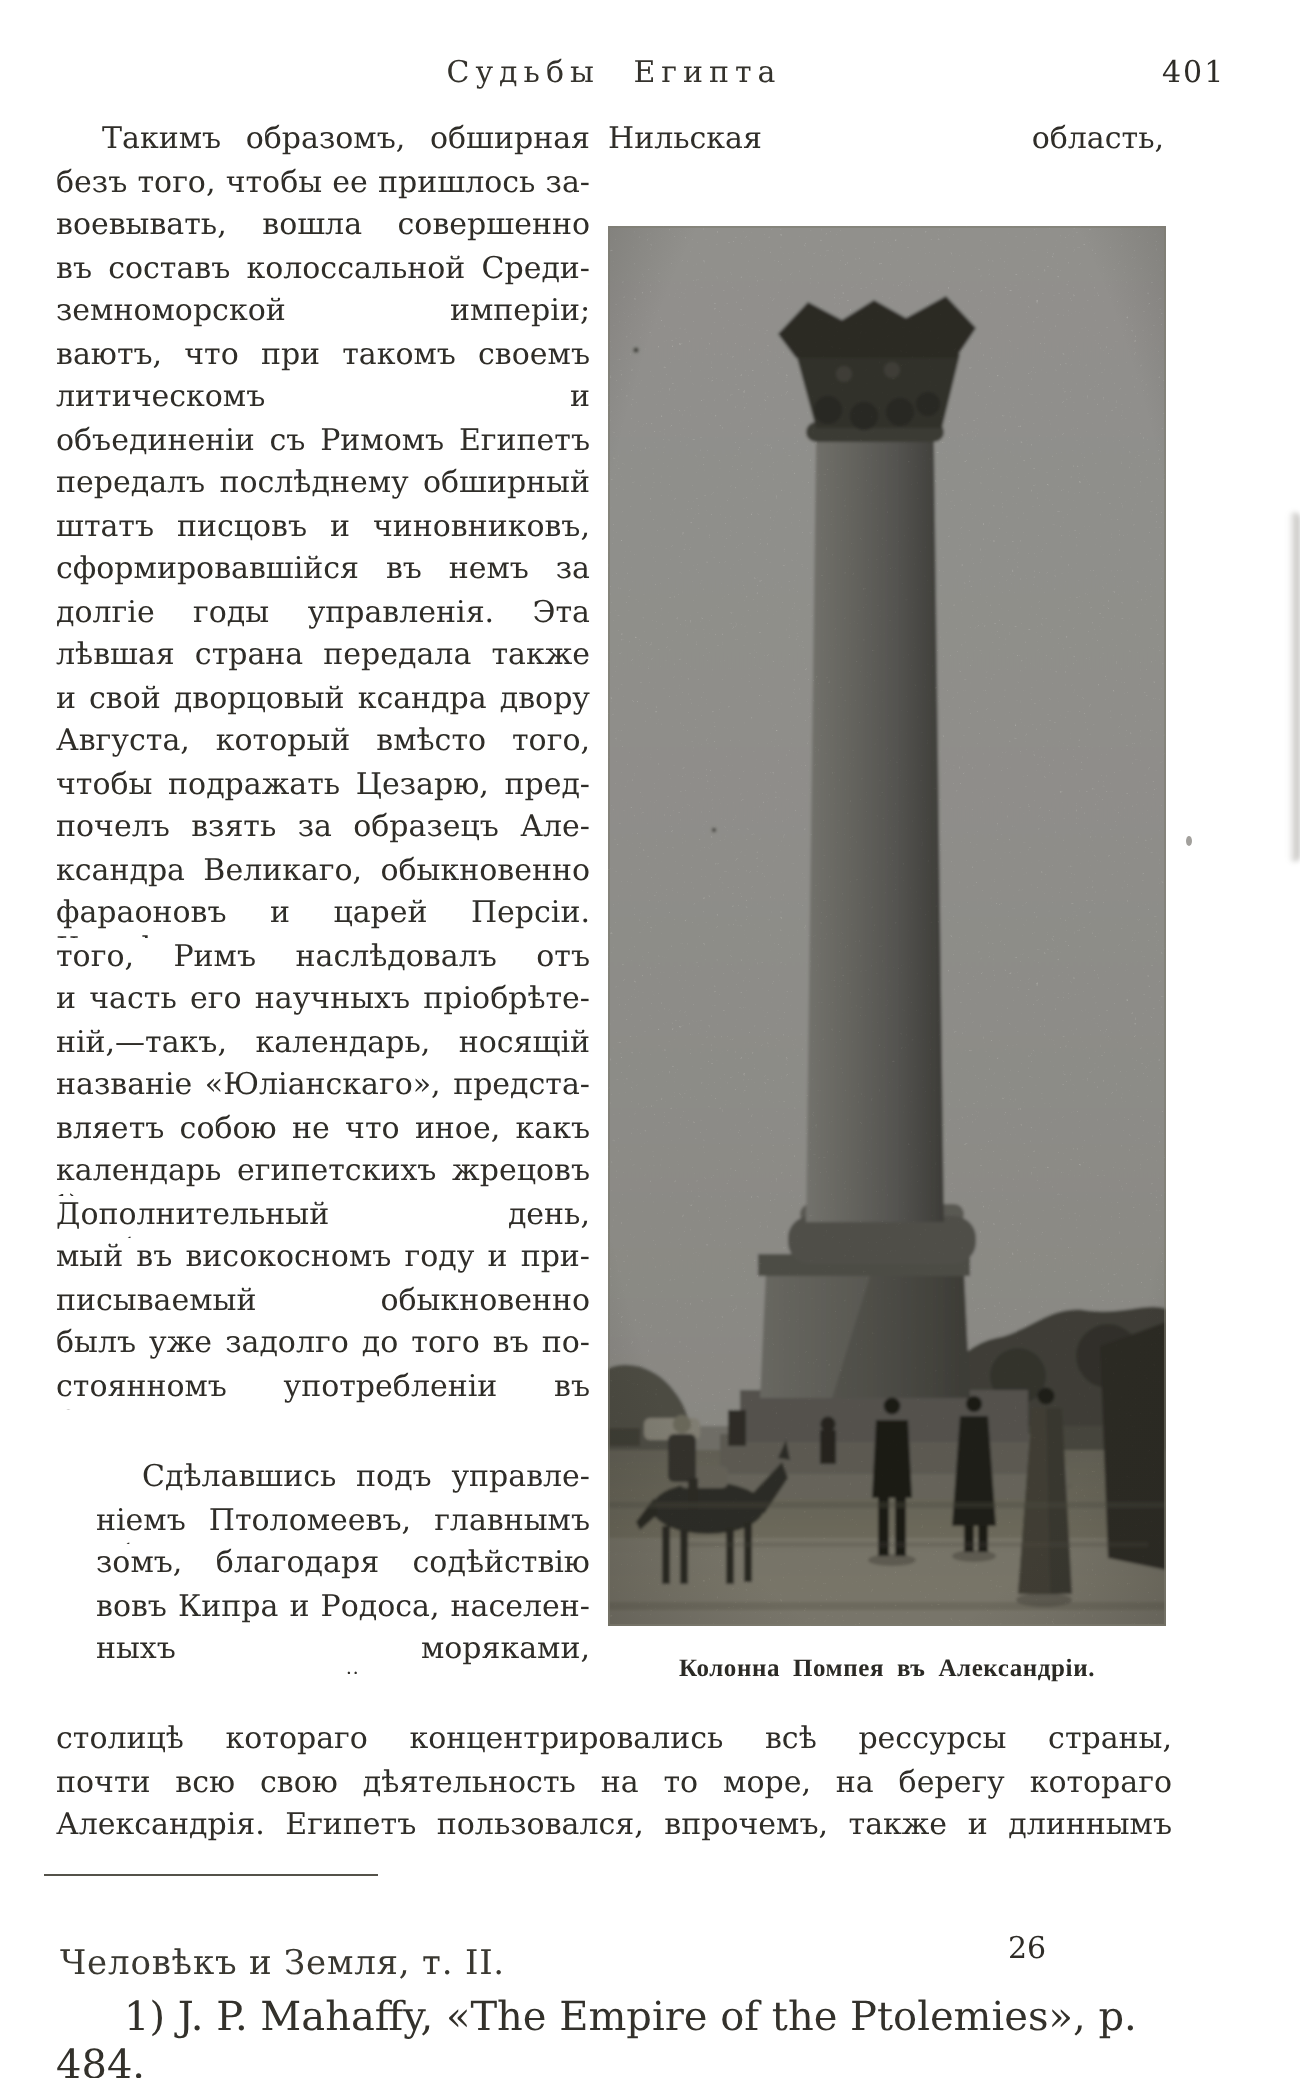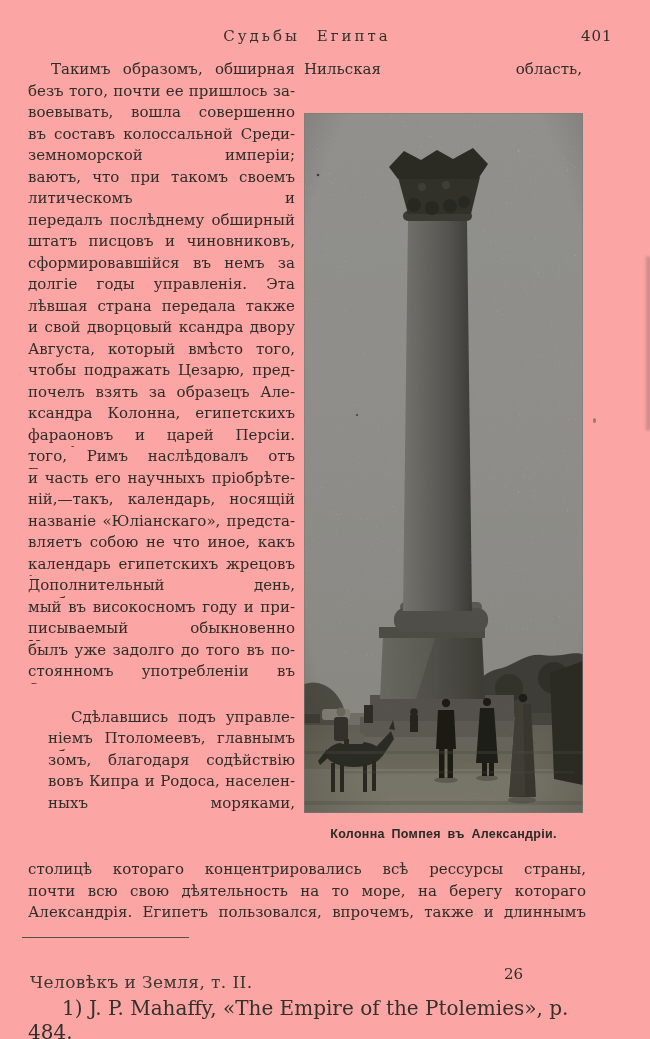--- a/index.html
+++ b/index.html
@@ -1,18 +1,18 @@
 <!DOCTYPE html>
 <html><head>
 <meta charset="utf-8">
 <style>
   html,body { margin:0; padding:0; background:#e8e6e0; }
   .page {
     position:relative; width:650px; height:1039px; margin:0 auto;
-    background:#fca5a5;
+    background:#ffffff;
     font-family:"DejaVu Serif", serif;
     color:#2f2d28;
     overflow:hidden;
   }
   .header-title {
     position:absolute; top:27px; left:28px; width:558px;
     text-align:center; font-size:15px; letter-spacing:3px; word-spacing:9px;
     color:#34322c;
   }
   .page-number {
@@ -26,21 +26,21 @@
   .tline {
     text-align:justify; text-align-last:justify;
     height:21.5px; overflow:hidden; white-space:normal;
   }
   .para.indent .tline:first-child { text-indent:23px; }
   .para2 { margin-top:24px;margin-left:20px; }
   .photo-frame { position:absolute; left:304px; top:113px; width:279px; height:700px; }
   .photo-frame svg { display:block; }
   .caption {
     position:absolute; left:304px; top:827px; width:279px; text-align:center;
-    font-family:Liberation Sans, sans-serif; font-weight:bold; font-size:12.5px;
+    font-family:Liberation Serif, serif; font-weight:bold; font-size:12.5px;
     letter-spacing:0.3px; word-spacing:3px; color:#2b2a25;
   }
   .fullwidth { position:absolute; left:28px; top:860px; width:558px; font-size:15px; }
   .fn-rule {
     position:absolute; left:22px; top:937px; width:167px; height:0;
     border-top:1.3px solid #54524a;
   }
   .footnote {
     position:absolute; left:28px; top:996px; width:545px;
     font-size:20px; text-indent:34px; color:#33312b;
@@ -61,36 +61,37 @@
 <body>
 
 <div class="page">
 
   <div class="header-title">Судьбы Египта</div>
   <div class="page-number">401</div>
 
   <div class="col-left">
     <div class="para indent">
         <div class="tline">Такимъ образомъ, обширная</div>
-        <div class="tline">безъ того, почти ее пришлось за-</div>
+        <div class="tline">безъ того, чтобы ее пришлось за-</div>
         <div class="tline">воевывать, вошла совершенно легко</div>
         <div class="tline">въ составъ колоссальной Среди-</div>
         <div class="tline">земноморской имперіи; разсказы-</div>
         <div class="tline">ваютъ, что при такомъ своемъ по-</div>
         <div class="tline">литическомъ и административномъ</div>
+        <div class="tline">объединеніи съ Римомъ Египетъ</div>
         <div class="tline">передалъ послѣднему обширный</div>
         <div class="tline">штатъ писцовъ и чиновниковъ,</div>
         <div class="tline">сформировавшійся въ немъ за</div>
         <div class="tline">долгіе годы управленія. Эта одрях-</div>
         <div class="tline">лѣвшая страна передала также</div>
         <div class="tline">и свой дворцовый ксандра двору</div>
         <div class="tline">Августа, который вмѣсто того,</div>
         <div class="tline">чтобы подражать Цезарю, пред-</div>
         <div class="tline">почелъ взять за образецъ Але-</div>
-        <div class="tline">ксандра Колонна, египетскихъ</div>
+        <div class="tline">ксандра Великаго, обыкновенно</div>
         <div class="tline">фараоновъ и царей Персіи. Кромѣ</div>
         <div class="tline">того, Римъ наслѣдовалъ отъ Египта</div>
         <div class="tline">и часть его научныхъ пріобрѣте-</div>
         <div class="tline">ній,—такъ, календарь, носящій</div>
         <div class="tline">названіе «Юліанскаго», предста-</div>
         <div class="tline">вляетъ собою не что иное, какъ</div>
         <div class="tline">календарь египетскихъ жрецовъ ¹).</div>
         <div class="tline">Дополнительный день, прибавляе-</div>
         <div class="tline">мый въ високосномъ году и при-</div>
         <div class="tline">писываемый обыкновенно Цезарю,</div>

